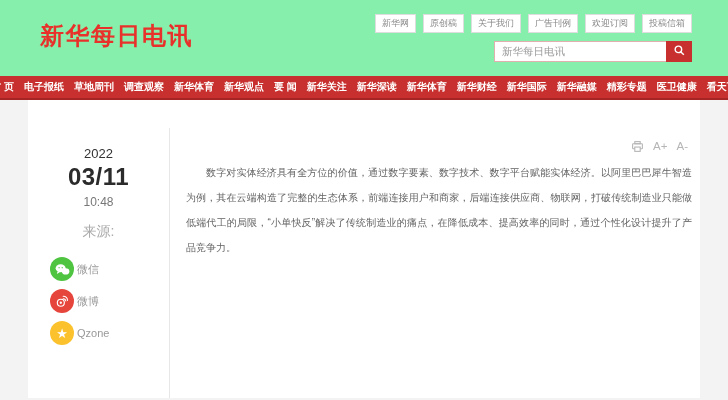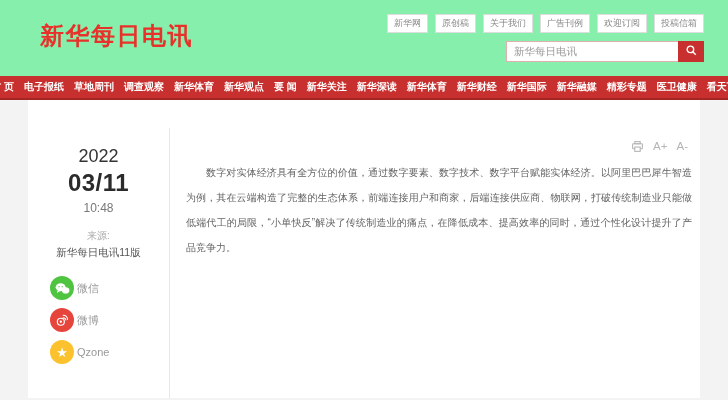--- a/index.html
+++ b/index.html
@@ -8,21 +8,21 @@
     font-family: "Liberation Sans", "DejaVu Sans", sans-serif;
     background: #f3f3f3;
   }
   .page { width: 728px; height: 400px; background: #f3f3f3; }
 
   
   .header { height: 76px; background: #86efac; position: relative; }
   .logo { position: absolute; left: 40px; top: 20px; cursor: pointer; }
   .logo-cn { color: #e8312a; font-size: 24px; font-weight: bold; letter-spacing: 1.5px; }
   .logo-en { color: #555; font-size: 8.5px; letter-spacing: 2.4px; margin-top: 3px; }
-  .top-right { position: absolute; right: 24px; top: 14px; }
+  .top-right { position: absolute; right: 36px; top: 14px; }
   .top-links { display: flex; gap: 7px; justify-content: flex-end; }
   .top-link {
     font-size: 9px; color: #888; border: 1px solid #ddd; background: #fff;
     padding: 2px 6px; cursor: pointer; white-space: nowrap;
   }
   .search-row { margin-top: 8px; display: flex; justify-content: flex-end; }
   .search-input {
     width: 172px; height: 21px; border: 1px solid #e0b0ae; border-right: none;
     font-size: 10.5px; color: #999; padding: 0 7px; outline: none;
     font-family: inherit;
@@ -46,25 +46,25 @@
   .content {
     width: 672px; margin: 0 auto; background: #fff; height: 298px;
     display: flex; padding-top: 28px;
   }
   .aside { width: 142px; flex: none; border-right: 1px solid #e7e7e7; }
   .breadcrumb { font-size: 10px; color: #999; padding-left: 28px; }
   .breadcrumb .bc-home { cursor: pointer; }
   .breadcrumb .bc-sep { margin: 0 3px; color: #bbb; }
   .breadcrumb .bc-cur { color: #888; }
   .date-block { text-align: center; margin-top: 18px; color: #333; }
-  .date-year { font-size: 18px; }
+  .date-year { font-size: 13px; }
   .date-day { font-size: 24px; font-weight: bold; margin-top: 2px; letter-spacing: 0.5px; color: #2b2b2b; }
   .date-time { font-size: 12px; color: #777; margin-top: 4px; }
   .source { text-align: center; margin-top: 14px; }
-  .source-label { font-size: 10px; color: #aaa; }
+  .source-label { font-size: 14px; color: #aaa; }
   .source-value { font-size: 10.5px; color: #555; margin-top: 3px; }
   .share { margin-top: 16px; padding-left: 22px; }
   .share-item { display: flex; align-items: center; gap: 3px; margin-bottom: 8px; cursor: pointer; }
   .share-circle {
     width: 24px; height: 24px; border-radius: 50%; color: #fff;
     display: flex; align-items: center; justify-content: center; flex: none;
   }
   .share-circle.wechat { background: #4ec441; }
   .share-circle.weibo  { background: #e6453c; }
   .share-circle.qzone  { background: #fcc22e; font-size: 13px; }
@@ -141,21 +141,20 @@
   <div class="content">
 
     <div class="aside">
       <div class="date-block">
         <div class="date-year">2022</div>
         <div class="date-day">03/11</div>
         <div class="date-time">10:48</div>
       </div>
       <div class="source">
         <div class="source-label">来源:</div>
-        <div class="source-value">新华每日电讯11版</div>
       </div>
       <div class="share">
         <div class="share-item">
           <span class="share-circle wechat">
             <svg width="15" height="13" viewBox="0 0 24 20">
               <ellipse cx="9" cy="8" rx="8" ry="6.5" fill="#fff"></ellipse>
               <path d="M4 13 L3 17 L8 14 Z" fill="#fff"></path>
               <ellipse cx="17" cy="13" rx="6" ry="5" fill="#fff"></ellipse>
               <circle cx="6.5" cy="7" r="1" fill="#4ec441"></circle>
               <circle cx="11.5" cy="7" r="1" fill="#4ec441"></circle>

